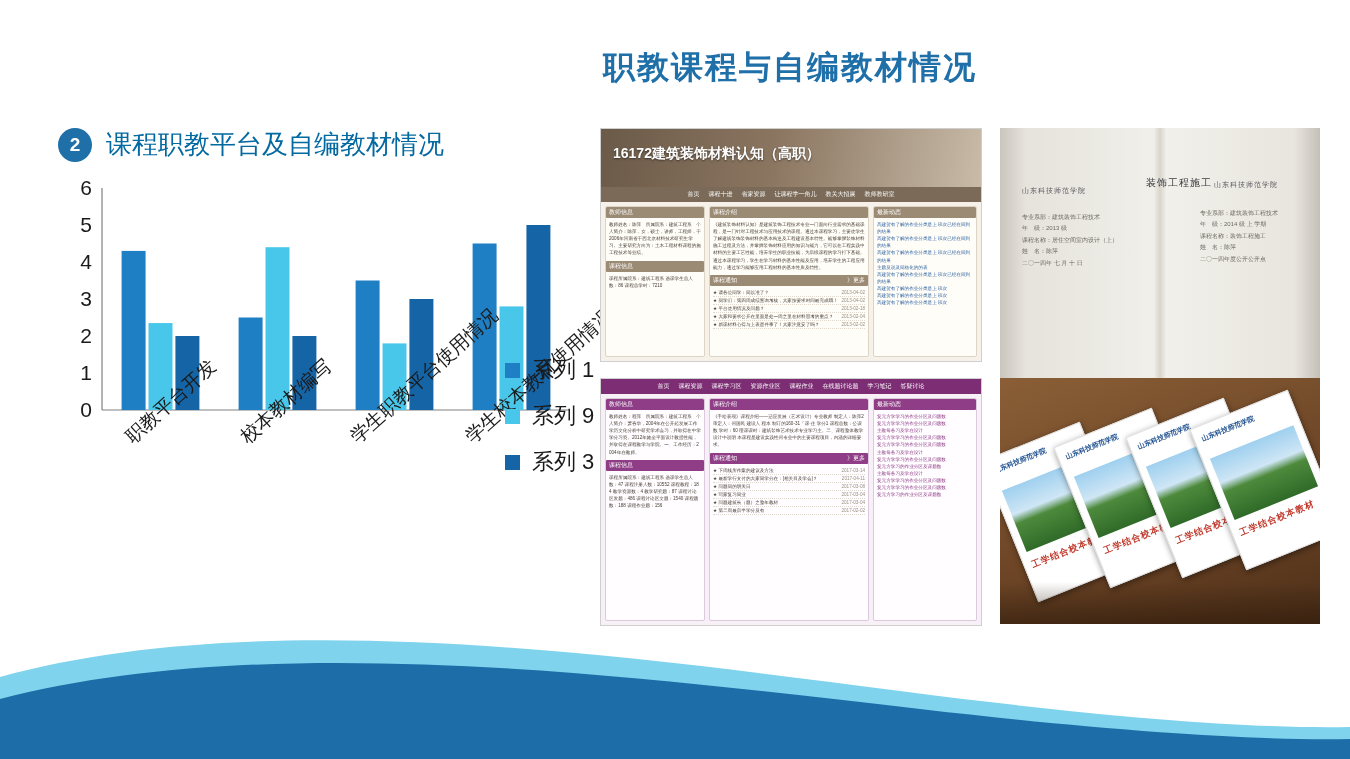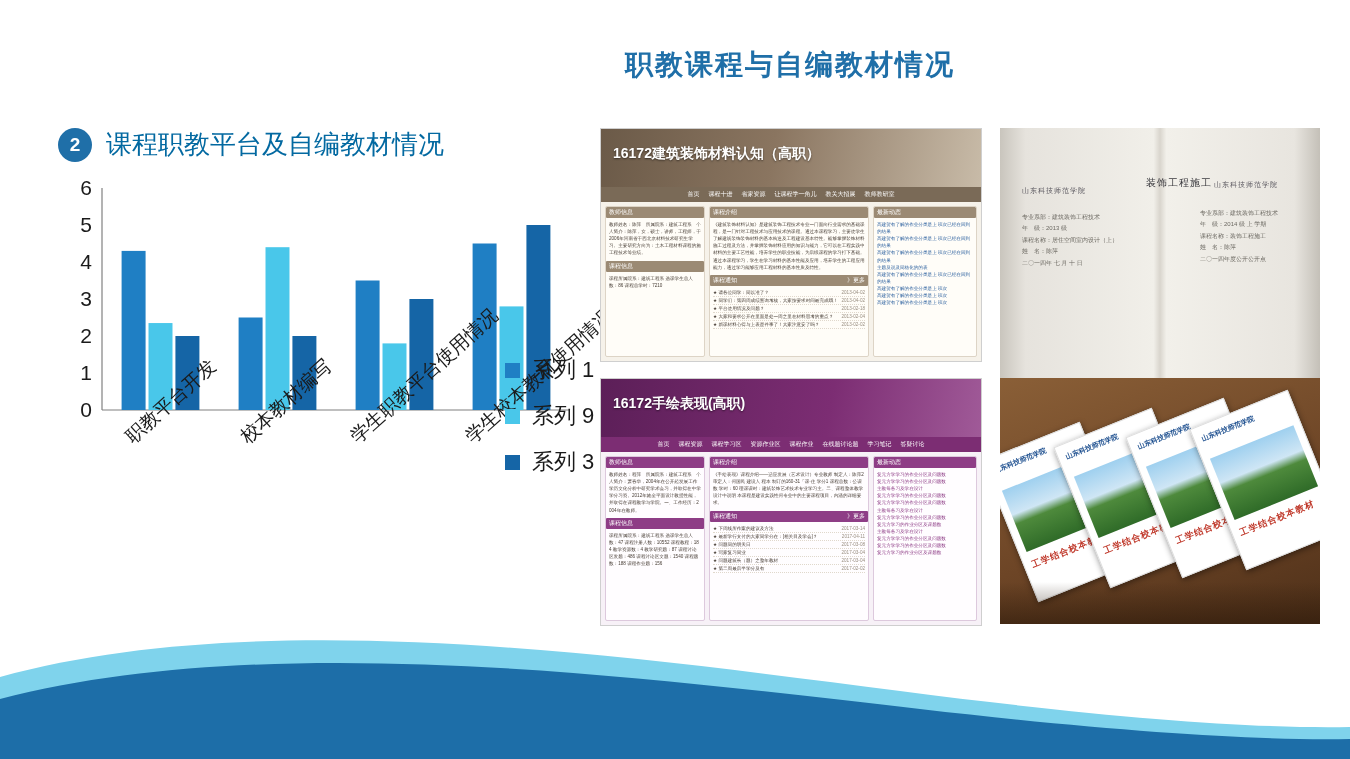--- a/index.html
+++ b/index.html
@@ -7,21 +7,21 @@
     width:1350px;height:759px;position:relative;overflow:hidden;
     background:#ffffff;
     font-family:"Liberation Sans","DejaVu Sans",sans-serif;
   }
   
   .wave{position:absolute;left:0;bottom:0;width:1350px;height:200px;pointer-events:none;}
 
   
   .title{
     position:absolute;left:0;top:46px;width:1350px;text-align:center;
-    font-size:28px;font-weight:bold;color:#1f6fa8;letter-spacing:2px;
+    font-size:32px;font-weight:bold;color:#1f6fa8;letter-spacing:2px;
   }
   .title .inner{display:inline-block;padding-left:230px;}
 
   
   .subhead{position:absolute;left:58px;top:127px;display:flex;align-items:center;}
   .badge{
     width:34px;height:34px;border-radius:50%;background:#1f6fa8;color:#fff;
     font-size:19px;font-weight:bold;display:flex;align-items:center;justify-content:center;
   }
   .subhead-label{margin-left:14px;font-size:26px;color:#0369a1;}
@@ -236,23 +236,20 @@
         <div>年　级：2014 级 上 学期</div>
         <div>课程名称：装饰工程施工</div>
         <div>姓　名：陈萍</div>
         <div>二〇一四年度公开公开点</div>
       </div>
   </div>
 </div>
 
 <div class="panel panel-c">
   <div class="site">
-    <div class="site-hero" style="background:linear-gradient(100deg,#5c1f58 0%,#7c2d73 60%,#a05a98 100%);">
-      <div class="hero-title">16172手绘表现(高职)</div>
-    </div>
     <div class="site-nav purple" id="nav2">
         <span>首页</span>
         <span>课程资源</span>
         <span>课程学习区</span>
         <span>资源作业区</span>
         <span>课程作业</span>
         <span>在线题讨论题</span>
         <span>学习笔记</span>
         <span>答疑讨论</span>
       </div>

